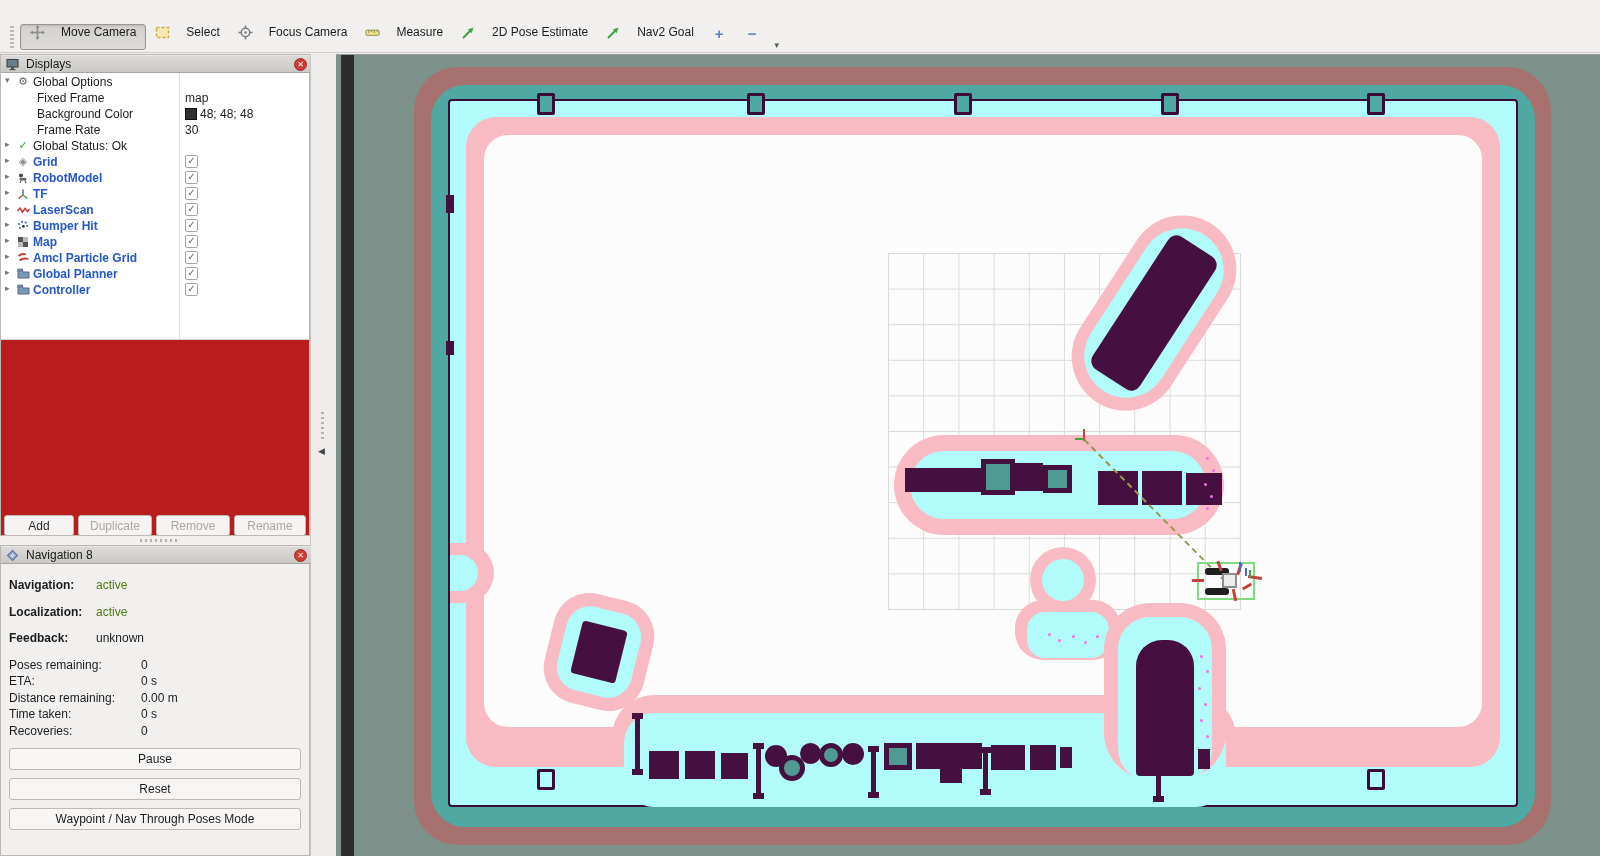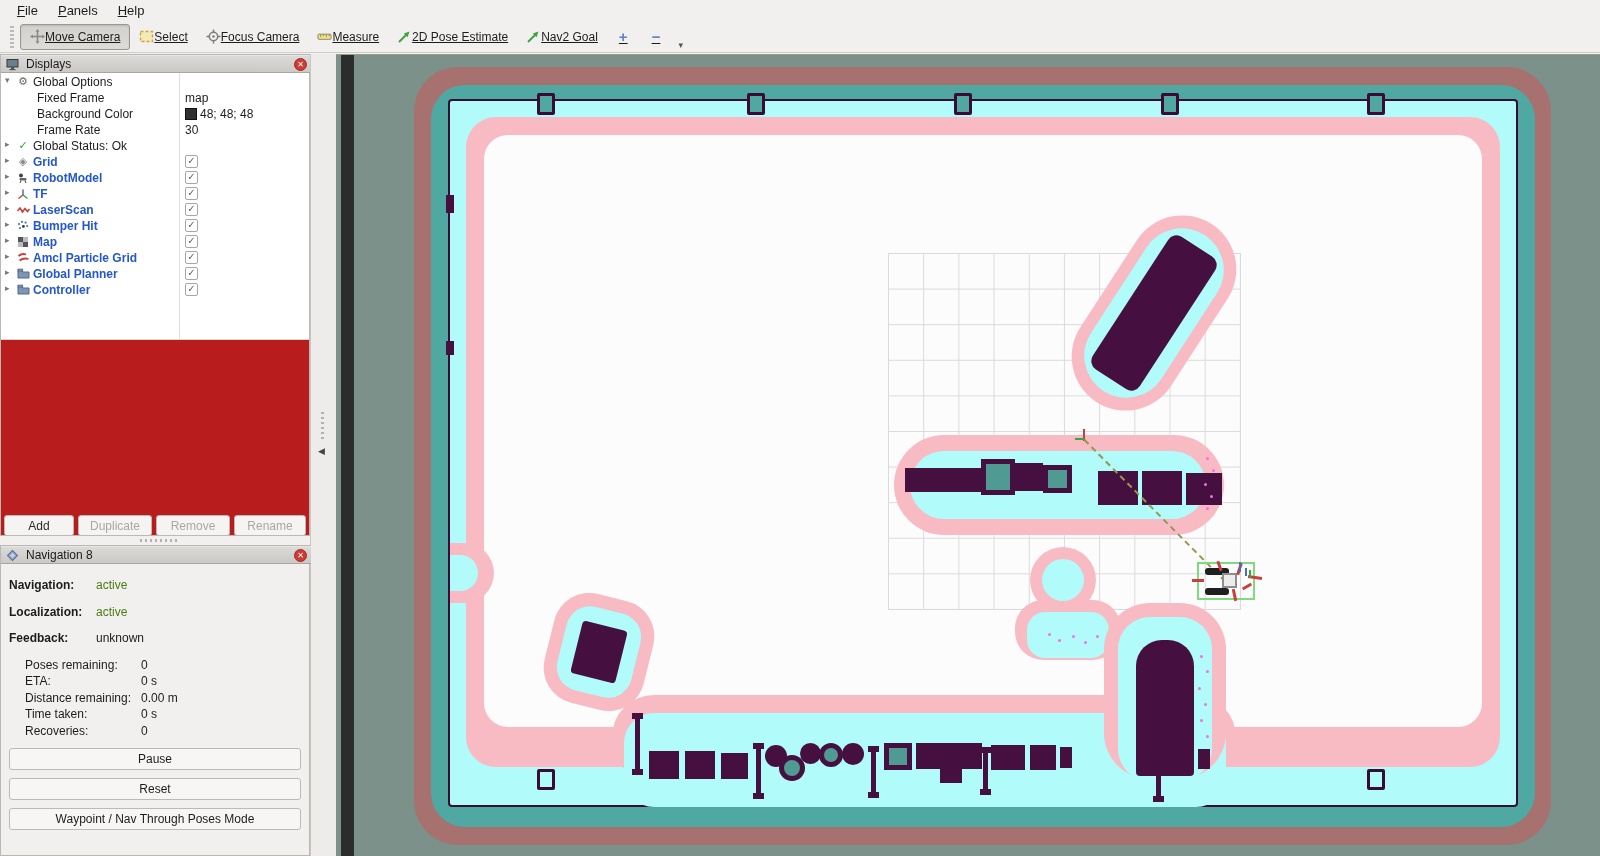--- a/index.html
+++ b/index.html
@@ -7,22 +7,22 @@
        -webkit-font-smoothing:antialiased;}
   
   #menubar{position:absolute;left:0;top:0;width:1600px;height:21px;background:#F1F0EF;
            display:flex;align-items:center;gap:2px;padding-left:8px;box-sizing:border-box;}
   .menu-item{font-size:13px;color:#1c1c1c;padding:1px 9px;cursor:default;}
   .menu-item .u{text-decoration:underline;}
   #toolbar{position:absolute;left:0;top:21px;width:1600px;height:32px;background:#F1F0EF;
            border-bottom:1px solid #CFCDCA;display:flex;align-items:center;padding-left:10px;box-sizing:border-box;}
   .tb-handle{width:4px;height:22px;margin-right:6px;
       background:repeating-linear-gradient(to bottom,#BDBAB6 0 2px,transparent 2px 4px);}
-  .tool{display:flex;align-items:center;gap:0;height:24px;padding:0 9px;border-radius:3px;
-        font-size:12px;color:#1c1c1c;white-space:nowrap;text-decoration:underline;}
+  .tool{display:flex;gap:16px;height:24px;padding:0 9px;border-radius:3px;
+        font-size:12px;color:#1c1c1c;white-space:nowrap;}
   .tool.pressed{background:linear-gradient(#D3D1CE,#DEDCD9);border:1px solid #9B968F;box-shadow:inset 0 1px 2px rgba(0,0,0,.12);}
   .tool .glyph{font-weight:bold;font-size:15px;color:#5B84C4;}
   .tb-overflow{font-size:9px;color:#555;margin-left:6px;align-self:flex-end;padding-bottom:2px;}
   
   .panel-header{position:absolute;left:0;height:18px;width:310px;
       background:linear-gradient(#DCDAD8,#CBC9C6);border-top:1px solid #E8E6E4;border-bottom:1px solid #A9A6A2;
       display:flex;align-items:center;box-sizing:border-box;padding:0 4px;}
   .ph-title{font-size:12px;color:#1a1a1a;margin-left:6px;flex:1;}
   .close-btn{width:13px;height:13px;border-radius:50%;background:#CE3C34;border:1px solid #9C2C26;
       color:#fff;font-size:8px;font-weight:bold;display:flex;align-items:center;justify-content:center;box-sizing:border-box;}
@@ -51,21 +51,21 @@
   .vdots{position:absolute;left:10px;top:358px;width:3px;height:28px;
       background:repeating-linear-gradient(to bottom,#B5B2AE 0 2px,transparent 2px 5px);}
   #hsplit-dots{position:absolute;left:140px;top:539px;width:40px;height:3px;
       background:repeating-linear-gradient(to right,#B5B2AE 0 2px,transparent 2px 5px);}
   #nav2-panel{position:absolute;left:0;top:545px;width:310px;height:311px;background:#F1F0EF;
       border:1px solid #BBB8B4;box-sizing:border-box;}
   .nstat{position:absolute;left:8px;font-size:12px;color:#1c1c1c;font-weight:bold;}
   .nstat-val{position:absolute;left:95px;font-size:12px;}
   .nstat-val.active{color:#4d7c0f;}
   .nstat-val.unknown{color:#1c1c1c;}
-  .srow-label{position:absolute;left:8px;font-size:12px;color:#1c1c1c;margin-left:16px;}
+  .srow-label{position:absolute;left:8px;font-size:12px;color:#1c1c1c;}
   .srow-val{position:absolute;left:140px;font-size:12px;color:#1c1c1c;}
   .navbtn{position:absolute;left:8px;width:292px;height:22px;background:#F7F6F5;border:1px solid #BDBAB6;
       border-radius:3px;font-size:12px;color:#1c1c1c;display:flex;align-items:center;justify-content:center;box-sizing:border-box;}
   
   #viewport{position:absolute;left:336px;top:54px;width:1264px;height:802px;overflow:hidden;
       background:var(--c-unknown);border-top:1px solid #9a9a9a;box-sizing:border-box;}
   .shape{position:absolute;}
   .grid-layer{background-image:linear-gradient(to right,var(--c-grid) 1px,transparent 1px),
       linear-gradient(to bottom,var(--c-grid) 1px,transparent 1px);
       background-size:35.2px 35.6px;border-right:1px solid var(--c-grid);border-bottom:1px solid var(--c-grid);}
@@ -74,25 +74,20 @@
   .footprint{border:2px solid var(--c-footprint);box-sizing:border-box;}
   .robot-body{background:#ECECEC;border:2px solid #8E8E8E;box-sizing:border-box;}
   .path-line{border-top:2px dashed var(--c-olive);transform-origin:0 0;}
   
   .ticon-svg{display:inline-flex;width:15px;height:15px;align-items:center;justify-content:center;}
 </style>
 </head>
 <body>
 
 <div id="app">
-  <div id="menubar">
-      <span class="menu-item"><span class="u">F</span>ile</span>
-      <span class="menu-item"><span class="u">P</span>anels</span>
-      <span class="menu-item"><span class="u">H</span>elp</span>
-    </div>
   <div id="toolbar">
     <div class="tb-handle"></div>
   <div class="tool pressed">
         <span class="ticon-svg">
           <svg width="15" height="15" viewBox="0 0 15 15">
             <g stroke="#8a8a8a" stroke-width="1.6">
               <line x1="7.5" y1="2" x2="7.5" y2="13"></line>
               <line x1="2" y1="7.5" x2="13" y2="7.5"></line>
             </g>
             <g fill="#8a8a8a">

